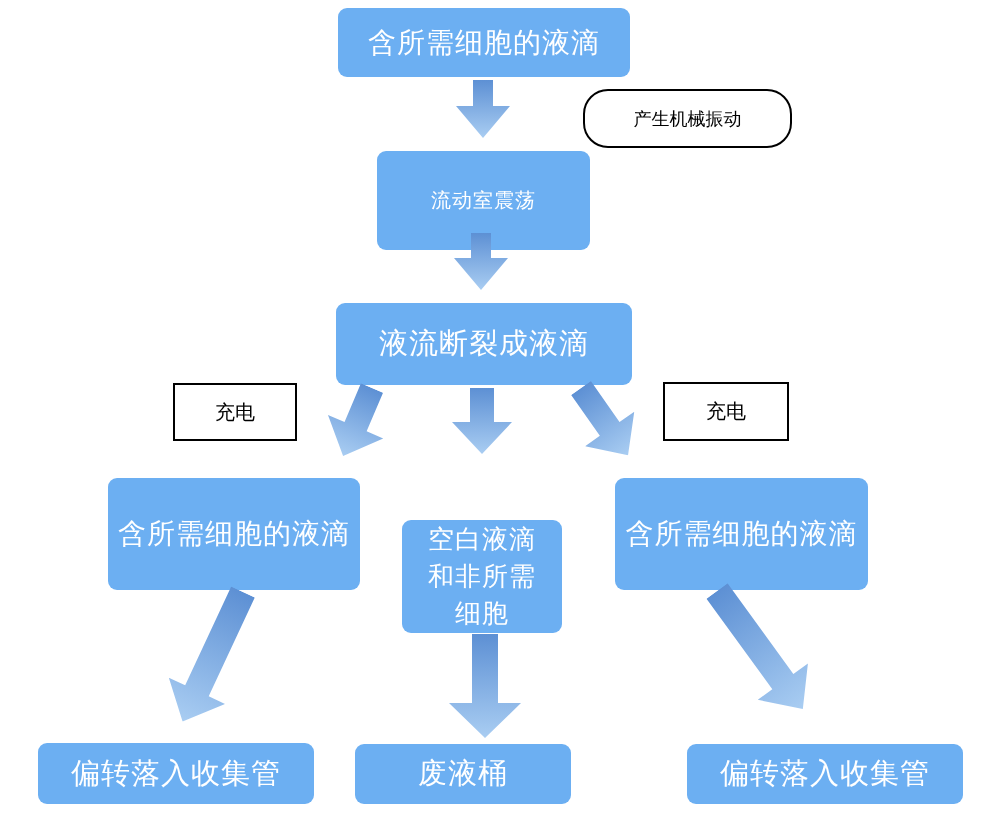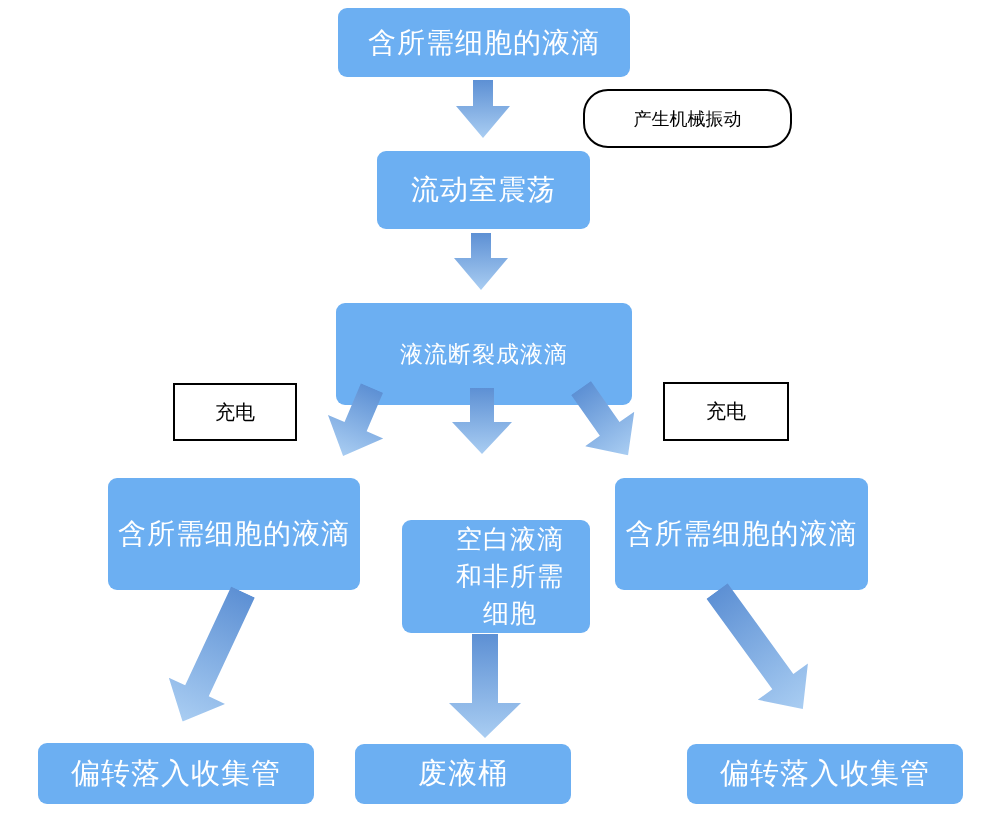--- a/index.html
+++ b/index.html
@@ -31,24 +31,24 @@
     align-items: center;
     justify-content: center;
     text-align: center;
   }
   .arrow {
     position: absolute;
     transform-origin: 50% 0;
     display: block;
   }
   #n1 { left: 338px; top:   8px; width: 292px; height: 69px;  font-size: 28px; }
-  #n2 { left: 377px; top: 151px; width: 213px; height: 78px;  font-size: 28px; }
-  #n3 { left: 336px; top: 303px; width: 296px; height: 102px;  font-size: 23px; }
+  #n2 { left: 377px; top: 151px; width: 213px; height: 99px;  font-size: 20px; }
+  #n3 { left: 336px; top: 303px; width: 296px; height: 82px;  font-size: 29px; }
   #n4 { left: 108px; top: 478px; width: 252px; height: 112px; font-size: 28px; }
-  #n5 { left: 402px; top: 520px; width: 160px; height: 113px; font-size: 26px; line-height: 37px; white-space: pre-line; padding-left: 28px; }
+  #n5 { left: 402px; top: 520px; width: 160px; height: 113px; font-size: 26px; line-height: 37px; white-space: pre-line; }
   #n6 { left: 615px; top: 478px; width: 253px; height: 112px; font-size: 28px; }
   #n7 { left:  38px; top: 743px; width: 276px; height: 61px;  font-size: 29px; }
   #n8 { left: 355px; top: 744px; width: 216px; height: 60px;  font-size: 29px; }
   #n9 { left: 687px; top: 744px; width: 276px; height: 60px;  font-size: 29px; }
   #lbl-vibration    { left: 583px; top:  89px; width: 205px; height: 55px; font-size: 18px; border-radius: 25px; }
   #lbl-charge-left  { left: 173px; top: 383px; width: 120px; height: 54px; font-size: 20px; }
   #lbl-charge-right { left: 663px; top: 382px; width: 122px; height: 55px; font-size: 20px; }
   #lbl-no-charge    { left: 423px; top: 462px; width: 162px; height: 45px; font-size: 20px; border-width: 3px; }
 </style>
 </head>

